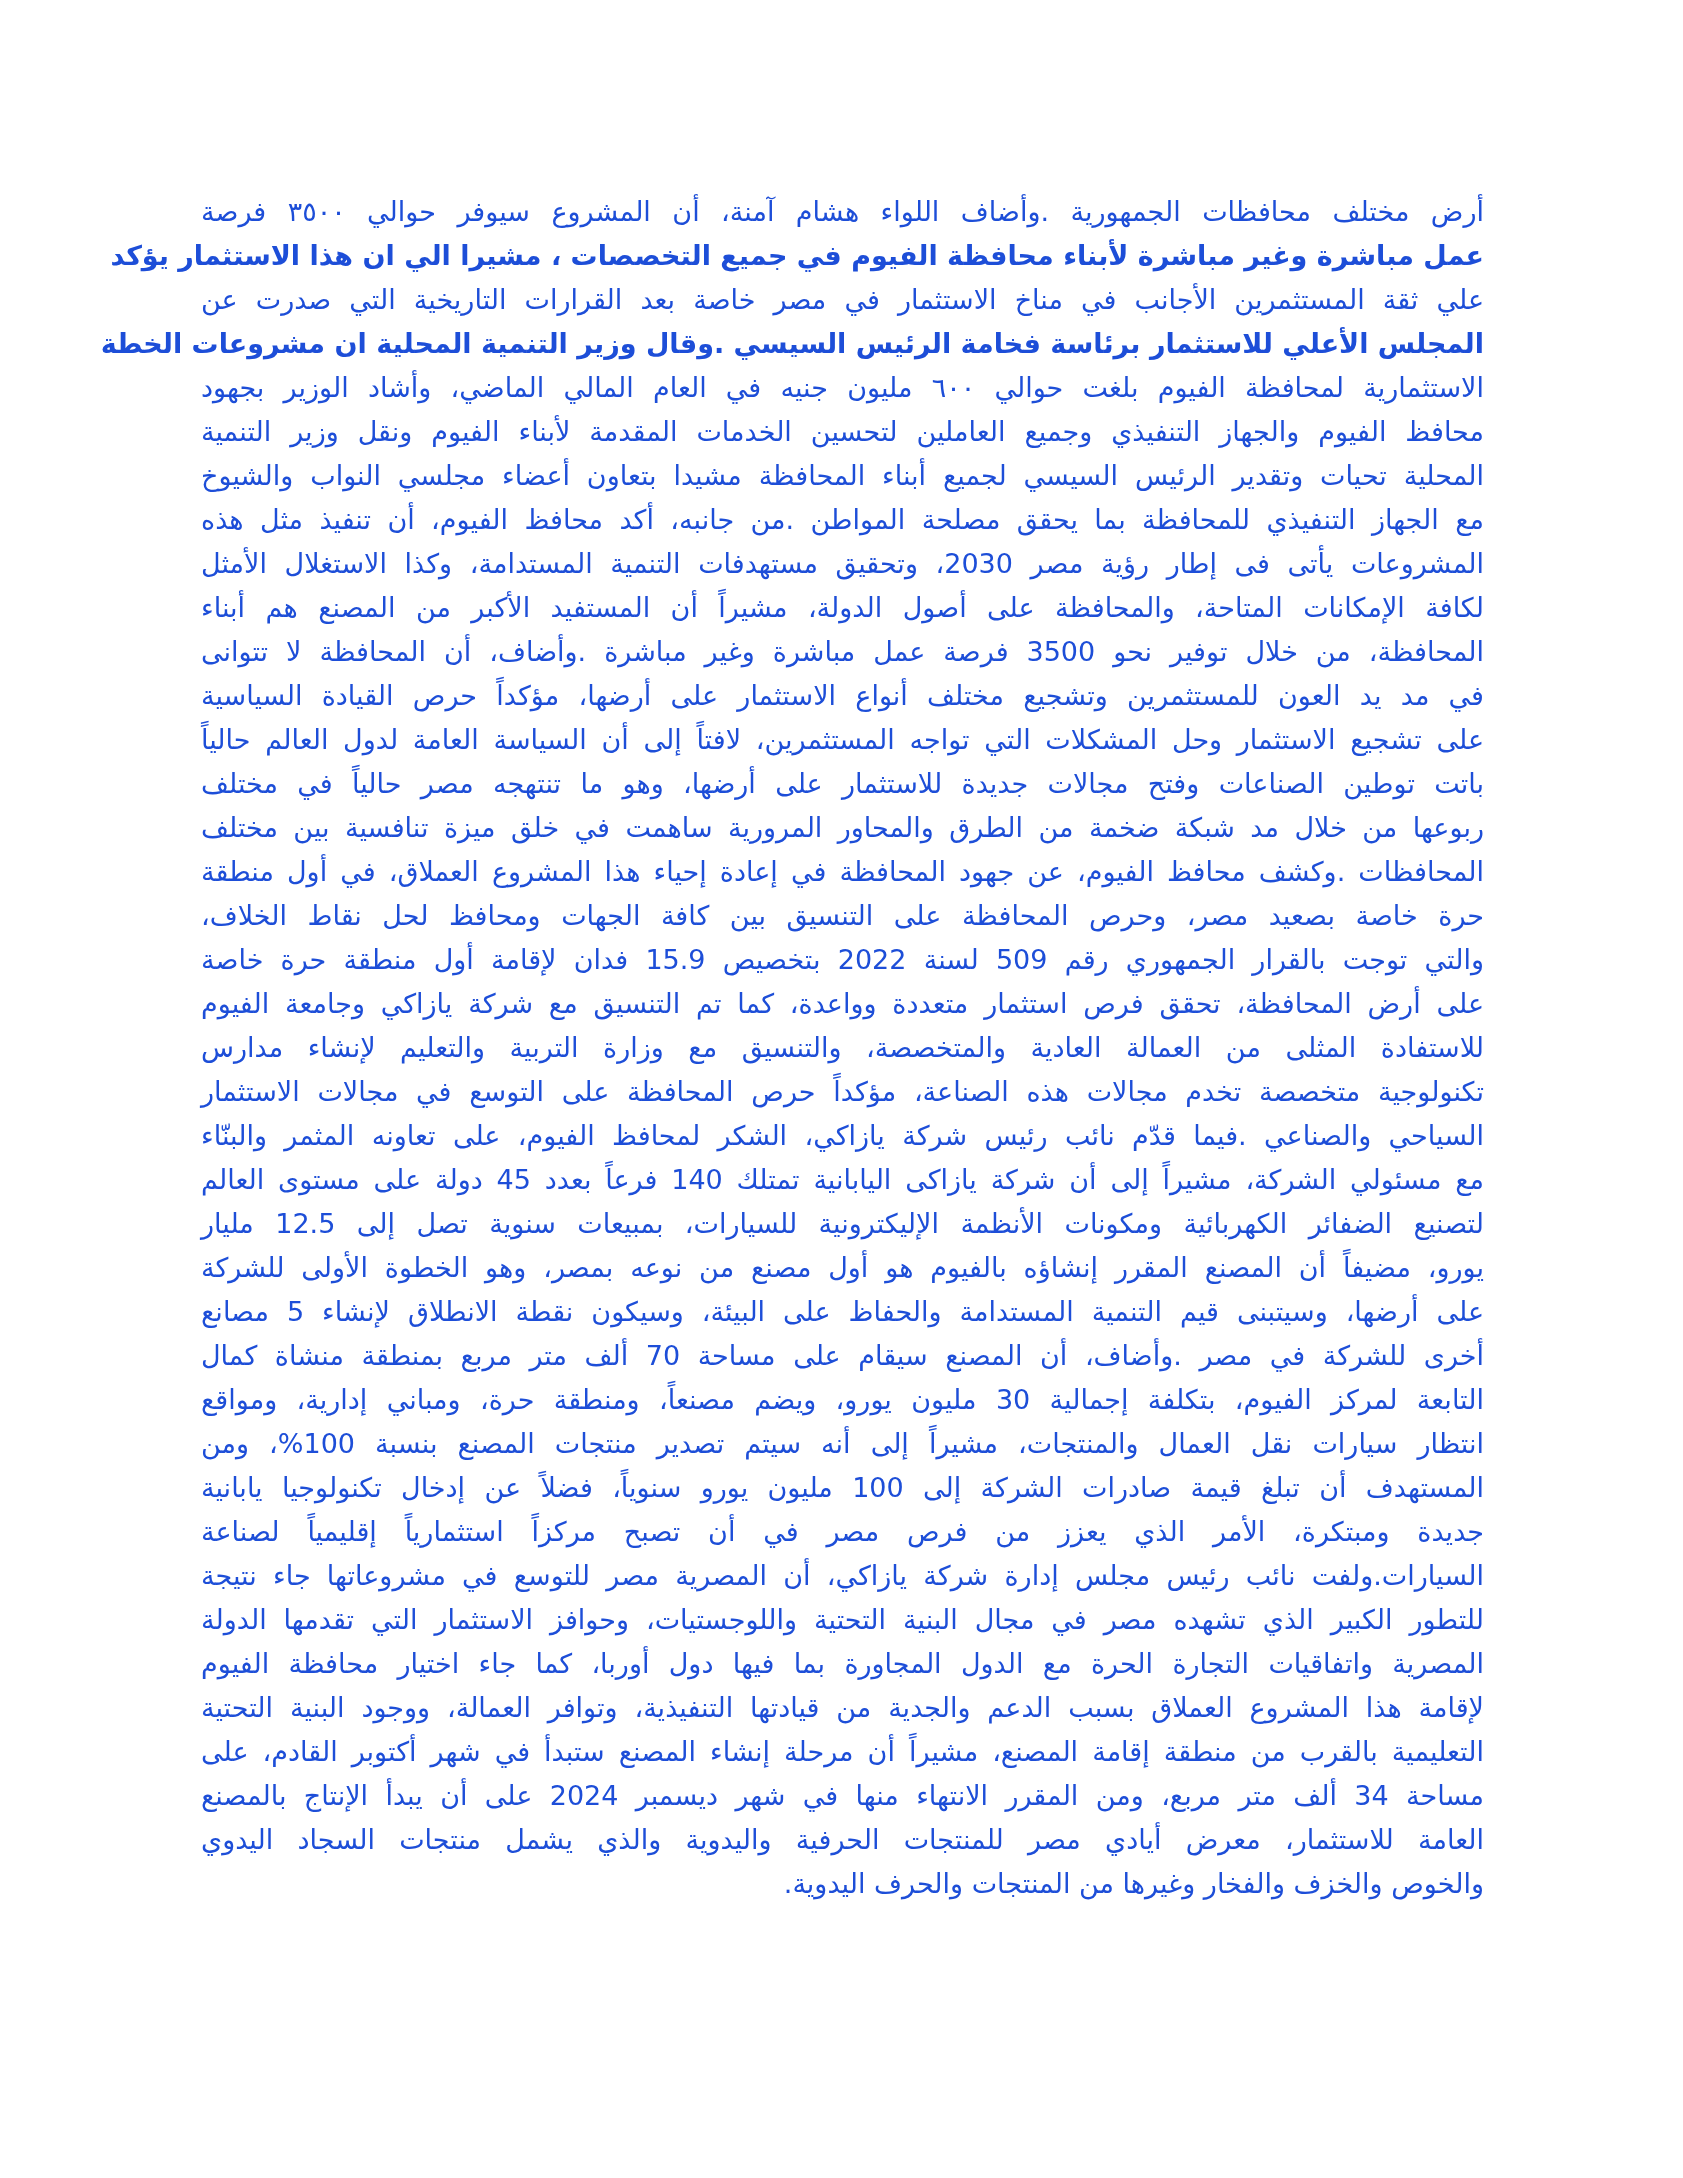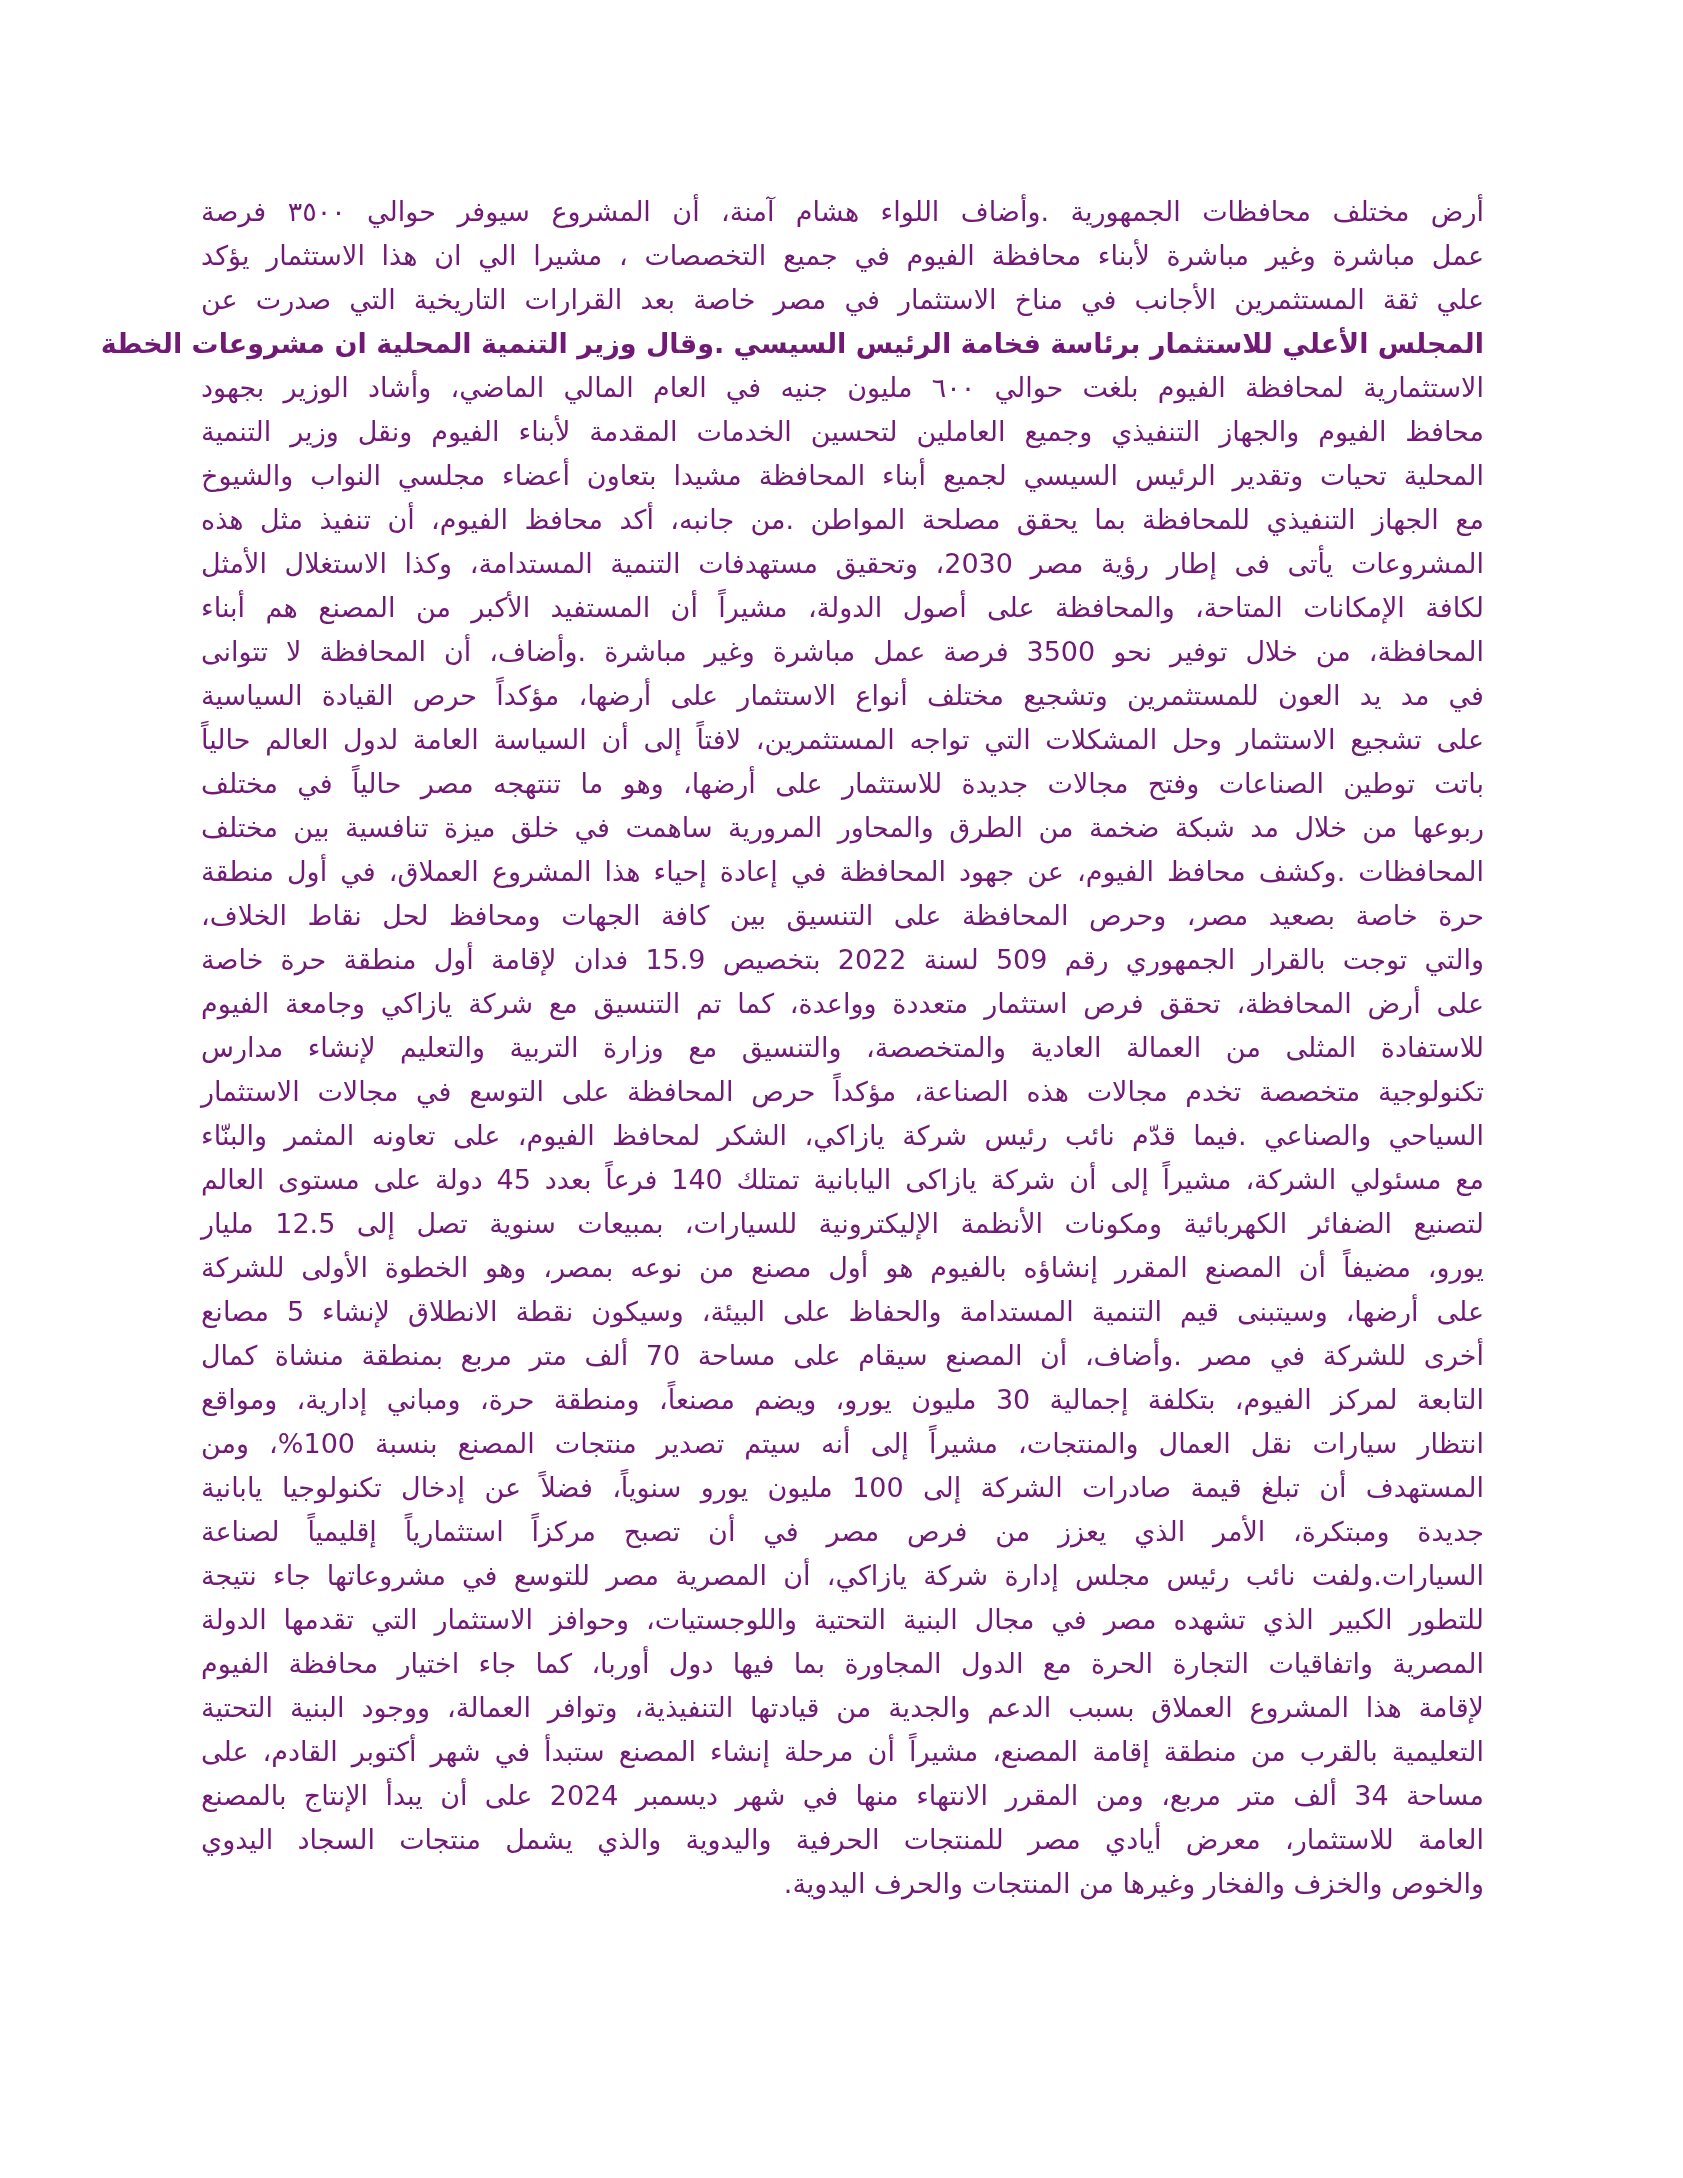--- a/index.html
+++ b/index.html
@@ -14,41 +14,41 @@
     overflow: hidden;
   }
   .page {
     position: absolute;
     left: 201px;
     top: 190px;
     width: 1283px;
     direction: rtl;
     font-family: "DejaVu Sans", "Liberation Sans", sans-serif;
     font-size: 27px;
-    color: #701a75;
+    color: #1d4ed8;
   }
   .line {
     display: block;
     height: 37px;
     line-height: 37px;
     white-space: nowrap;
     text-align: justify;
     text-align-last: justify;
     overflow: visible;
   }
   .line.last {
     text-align-last: right;
   }
 </style>
 </head>
 <body>
 
 <div class="page" dir="rtl">
   <div class="line" style="height: 44px; line-height: 44px;">أرض مختلف محافظات الجمهورية .وأضاف اللواء هشام آمنة، أن المشروع سيوفر حوالي ٣٥٠٠ فرصة</div>
-  <div class="line" style="height: 44px; line-height: 44px;">عمل مباشرة وغير مباشرة لأبناء محافظة الفيوم في جميع التخصصات ، مشيرا الي ان هذا الاستثمار يؤكد</div>
+  <div class="line" style="height: 44px; line-height: 44px; font-weight: bold;">عمل مباشرة وغير مباشرة لأبناء محافظة الفيوم في جميع التخصصات ، مشيرا الي ان هذا الاستثمار يؤكد</div>
   <div class="line" style="height: 44px; line-height: 44px;">علي ثقة المستثمرين الأجانب في مناخ الاستثمار في مصر خاصة بعد القرارات التاريخية التي صدرت عن</div>
   <div class="line" style="height: 44px; line-height: 44px; font-weight: bold;">المجلس الأعلي للاستثمار برئاسة فخامة الرئيس السيسي .وقال وزير التنمية المحلية ان مشروعات الخطة</div>
   <div class="line" style="height: 44px; line-height: 44px;">الاستثمارية لمحافظة الفيوم بلغت حوالي ٦٠٠ مليون جنيه في العام المالي الماضي، وأشاد الوزير بجهود</div>
   <div class="line" style="height: 44px; line-height: 44px;">محافظ الفيوم والجهاز التنفيذي وجميع العاملين لتحسين الخدمات المقدمة لأبناء الفيوم ونقل وزير التنمية</div>
   <div class="line" style="height: 44px; line-height: 44px;">المحلية تحيات وتقدير الرئيس السيسي لجميع أبناء المحافظة مشيدا بتعاون أعضاء مجلسي النواب والشيوخ</div>
   <div class="line" style="height: 44px; line-height: 44px;">مع الجهاز التنفيذي للمحافظة بما يحقق مصلحة المواطن .من جانبه، أكد محافظ الفيوم، أن تنفيذ مثل هذه</div>
   <div class="line" style="height: 44px; line-height: 44px;">المشروعات يأتى فى إطار رؤية مصر 2030، وتحقيق مستهدفات التنمية المستدامة، وكذا الاستغلال الأمثل</div>
   <div class="line" style="height: 44px; line-height: 44px;">لكافة الإمكانات المتاحة، والمحافظة على أصول الدولة، مشيراً أن المستفيد الأكبر من المصنع هم أبناء</div>
   <div class="line" style="height: 44px; line-height: 44px;">المحافظة، من خلال توفير نحو 3500 فرصة عمل مباشرة وغير مباشرة .وأضاف، أن المحافظة لا تتوانى</div>
   <div class="line" style="height: 44px; line-height: 44px;">في مد يد العون للمستثمرين وتشجيع مختلف أنواع الاستثمار على أرضها، مؤكداً حرص القيادة السياسية</div>

